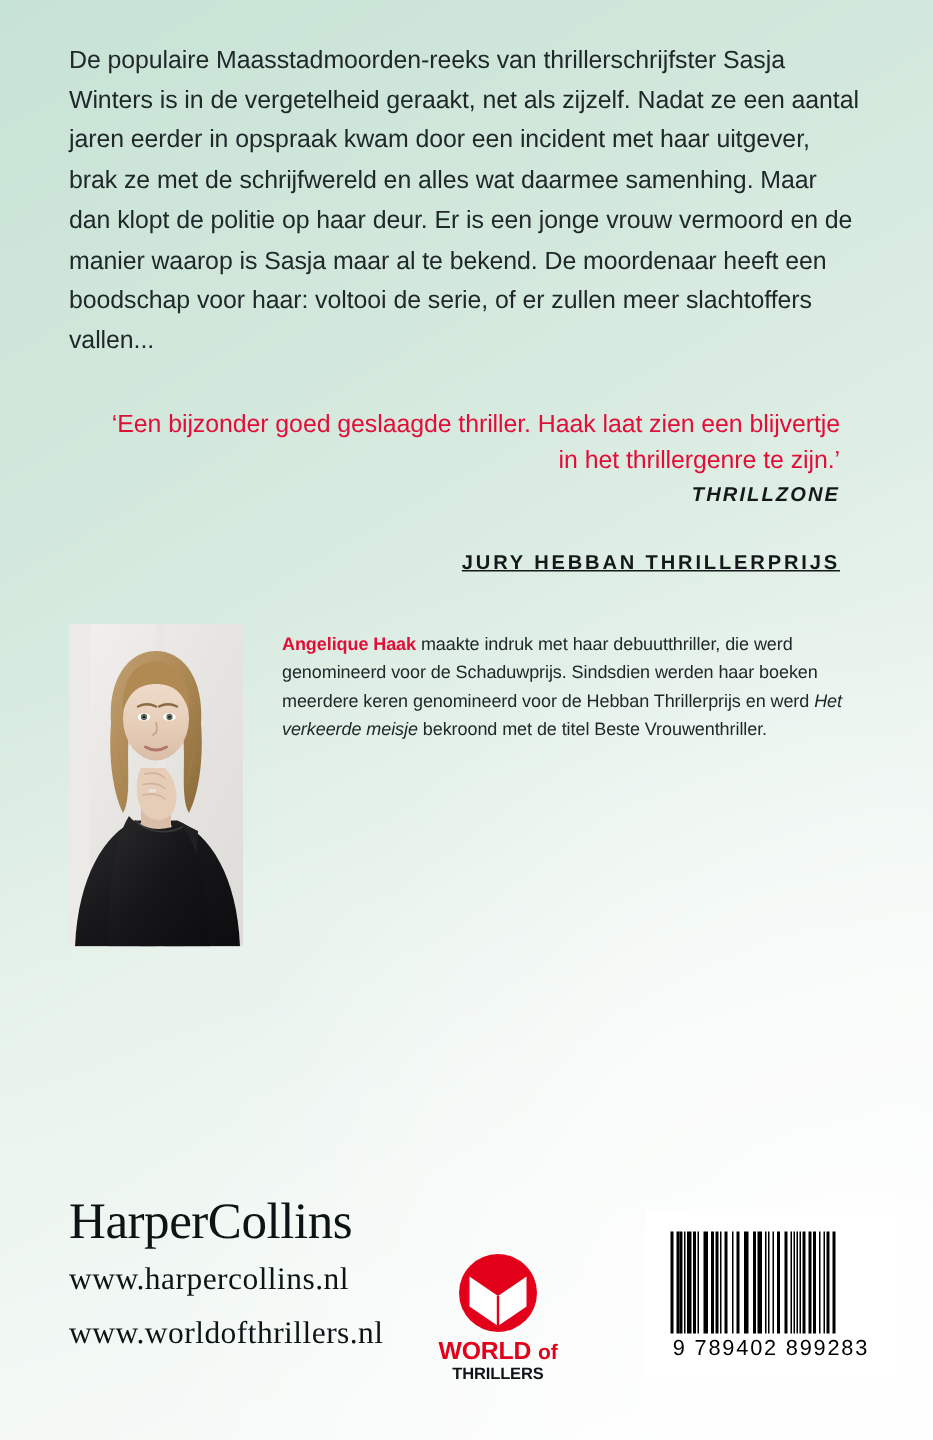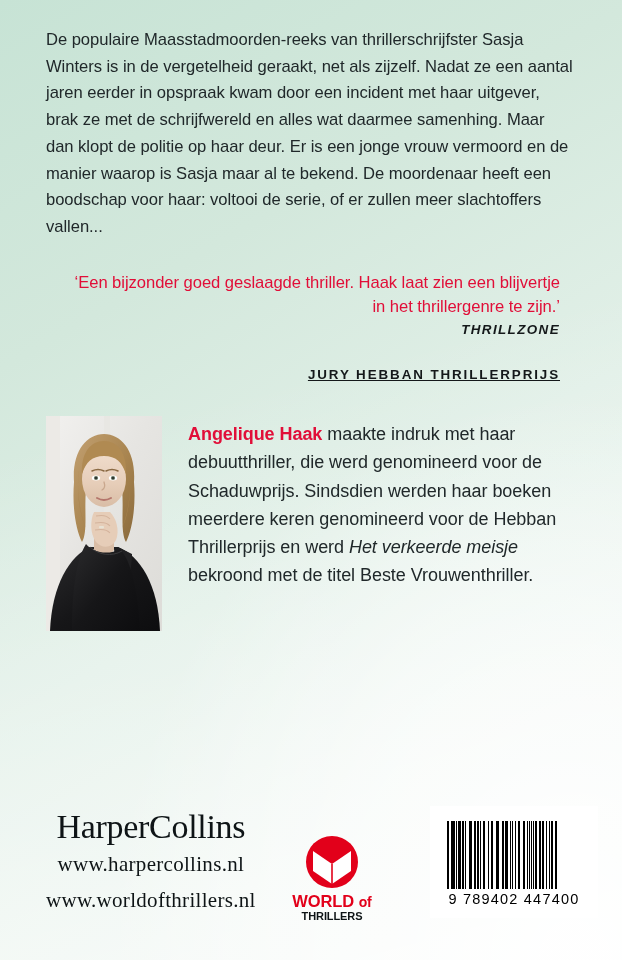--- a/index.html
+++ b/index.html
@@ -96,21 +96,21 @@
     height: 215px;
     flex: 0 0 116px;
     border-radius: 1px;
     overflow: hidden;
     background: #e9e9e7;
   }
   .author-photo svg { display: block; width: 100%; height: 100%; }
 
   .author-bio {
     color: #20282a;
-    font-size: 18px;
+    font-size: 12px;
     line-height: 1.56;
     margin: 4px 0 0 0;
     letter-spacing: -0.05px;
     flex: 1 1 auto;
   }
   .author-name {
     color: #e10e38;
     font-weight: bold;
   }
   .book-title-italic { font-style: italic; }
@@ -120,22 +120,21 @@
     position: absolute;
     left: 0;
     right: 0;
     bottom: 0;
     height: 190px;
   }
 
   .publisher {
     position: absolute;
     left: 46px;
-    bottom: 44px;
-    text-align: center;
+    bottom: 56px;
   }
   .publisher-name {
     font-family: "Liberation Serif", serif;
     font-size: 34px;
     color: #0e1416;
     line-height: 1;
     letter-spacing: -0.3px;
   }
   .publisher-url {
     font-family: "Liberation Serif", serif;
@@ -393,17 +392,17 @@
           <span style="width: 2px;"></span>
           <span style="width: 2px; background: transparent;"></span>
           <span style="width: 1px;"></span>
           <span style="width: 2px; background: transparent;"></span>
           <span style="width: 1px;"></span>
           <span style="width: 1px; background: transparent;"></span>
           <span style="width: 2px;"></span>
           <span style="width: 2px; background: transparent;"></span>
           <span style="width: 2px;"></span>
         </div>
-      <div class="barcode-digits">9 789402 447400</div>
+      <div class="barcode-digits">9 789402 899283</div>
     </div>
 
   </div>
 </div>
 
 </body></html>

